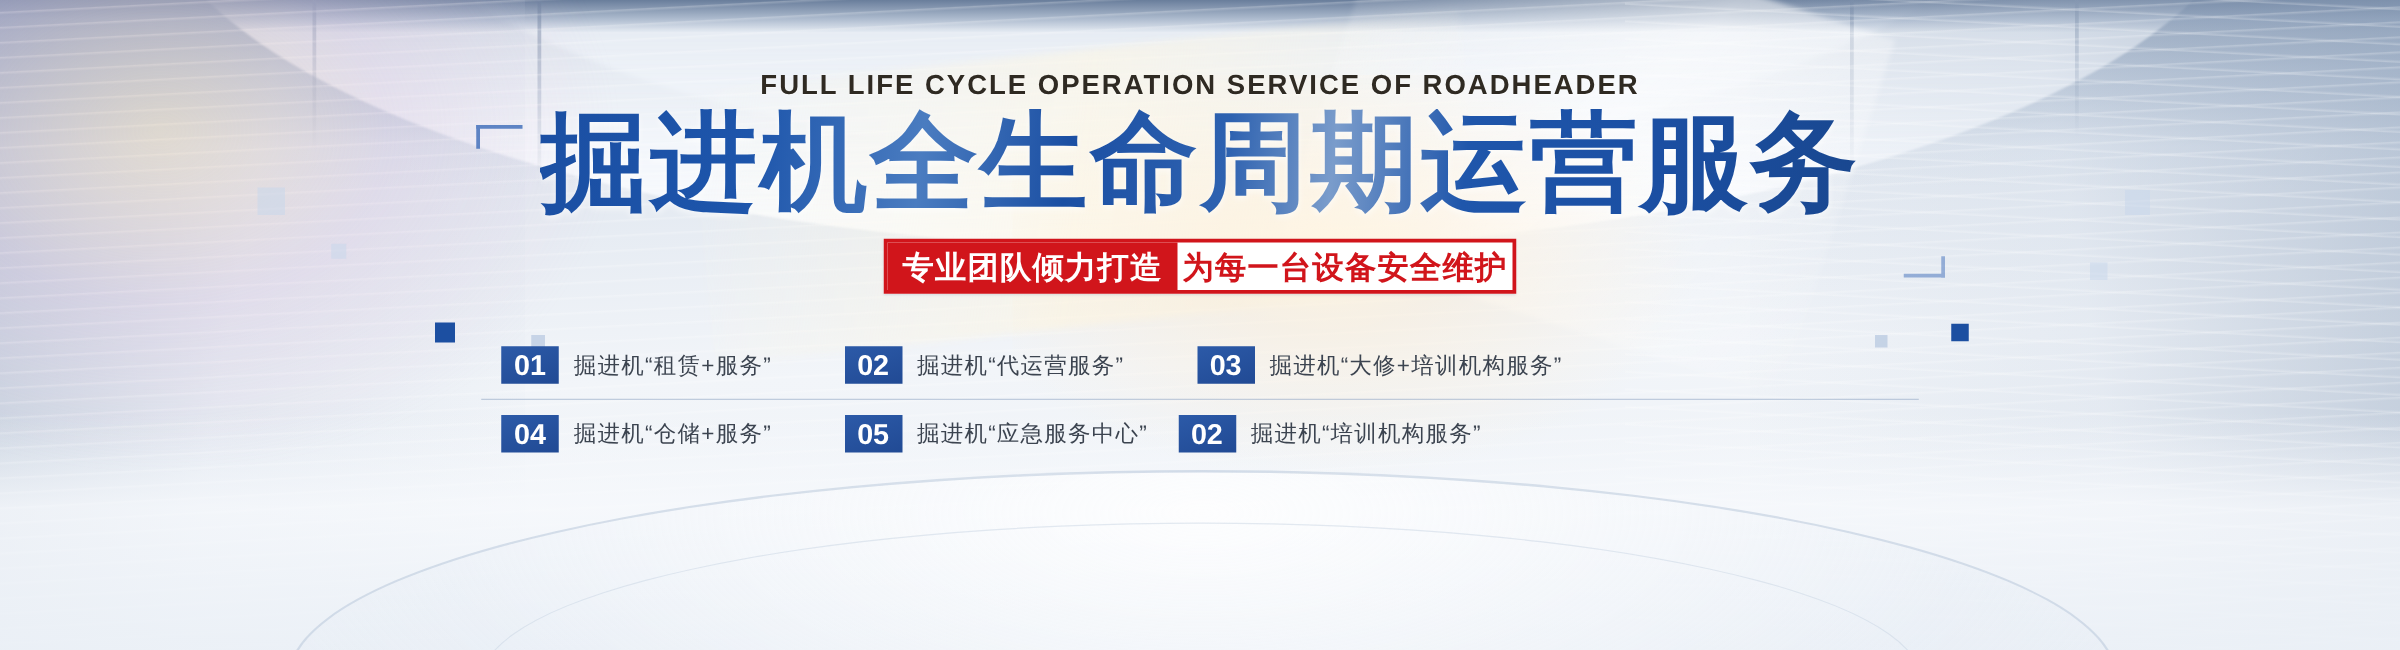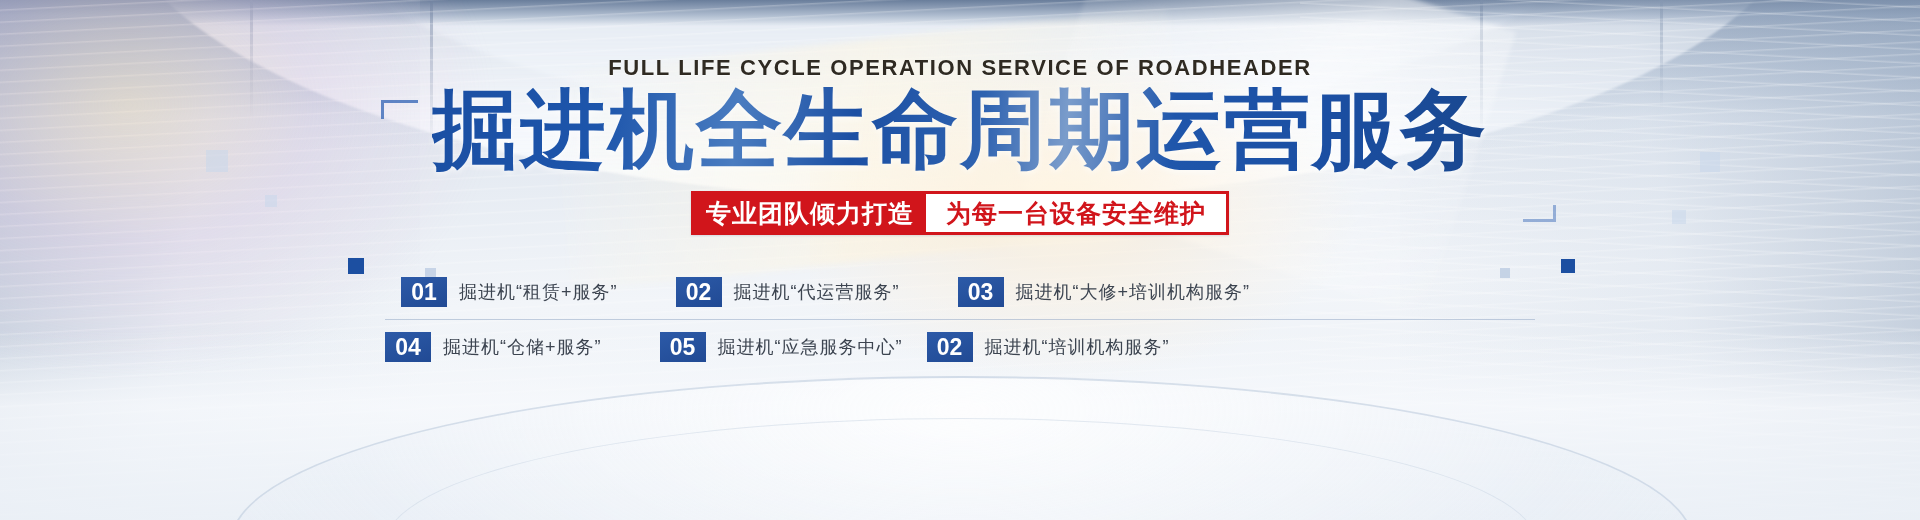--- a/index.html
+++ b/index.html
@@ -211,21 +211,21 @@
         #2e62b0 52%,
         #7a9ccb 60%,
         #1f56ab 70%,
         #1b4fa3 84%,
         #19478f 100%);
     -webkit-background-clip: text;
     background-clip: text;
     color: transparent;
     -webkit-text-fill-color: transparent;
     filter: drop-shadow(0 2px 3px rgba(255,255,255,0.65));
-    font-family: Liberation Serif, serif;
+    font-family: Liberation Sans, sans-serif;
   }
 
   .redbar {
     margin-top: 18px;
     display: flex;
     align-items: stretch;
     border: 3px solid #d1151b;
     background: #ffffff;
     height: 38px;
     box-shadow: 0 1px 2px rgba(120,140,170,0.25);
@@ -239,21 +239,21 @@
     font-size: 25px;
     font-weight: bold;
     letter-spacing: 1px;
     white-space: nowrap;
     font-family: "DejaVu Serif", "Liberation Serif", serif;
   }
   .redbar .right {
     color: #d1151b;
     display: flex;
     align-items: center;
-    padding: 0 20px;
+    padding: 0 4px;
     font-size: 25px;
     font-weight: bold;
     letter-spacing: 1px;
     white-space: nowrap;
     font-family: "DejaVu Serif", "Liberation Serif", serif;
   }
 
   .items {
     margin-top: 30px;
     width: 1150px;
@@ -287,21 +287,21 @@
   .item .label {
     font-size: 18px;
     color: #3c4450;
     letter-spacing: 1px;
     font-family: Liberation Sans, sans-serif;
   }
 
   .i1 { margin-left: 16px; }
   .i2 { margin-left: 58px; }
   .i3 { margin-left: 58px; }
-  .i4 { }
+  .i4 { margin-left: 16px; }
   .i5 { margin-left: 58px; }
   .i6 { margin-left: 24px; }
 </style>
 </head>
 <body>
 
 <div class="banner">
 
   <div class="bg-base"></div>
   <div class="bg-ceiling"></div>

